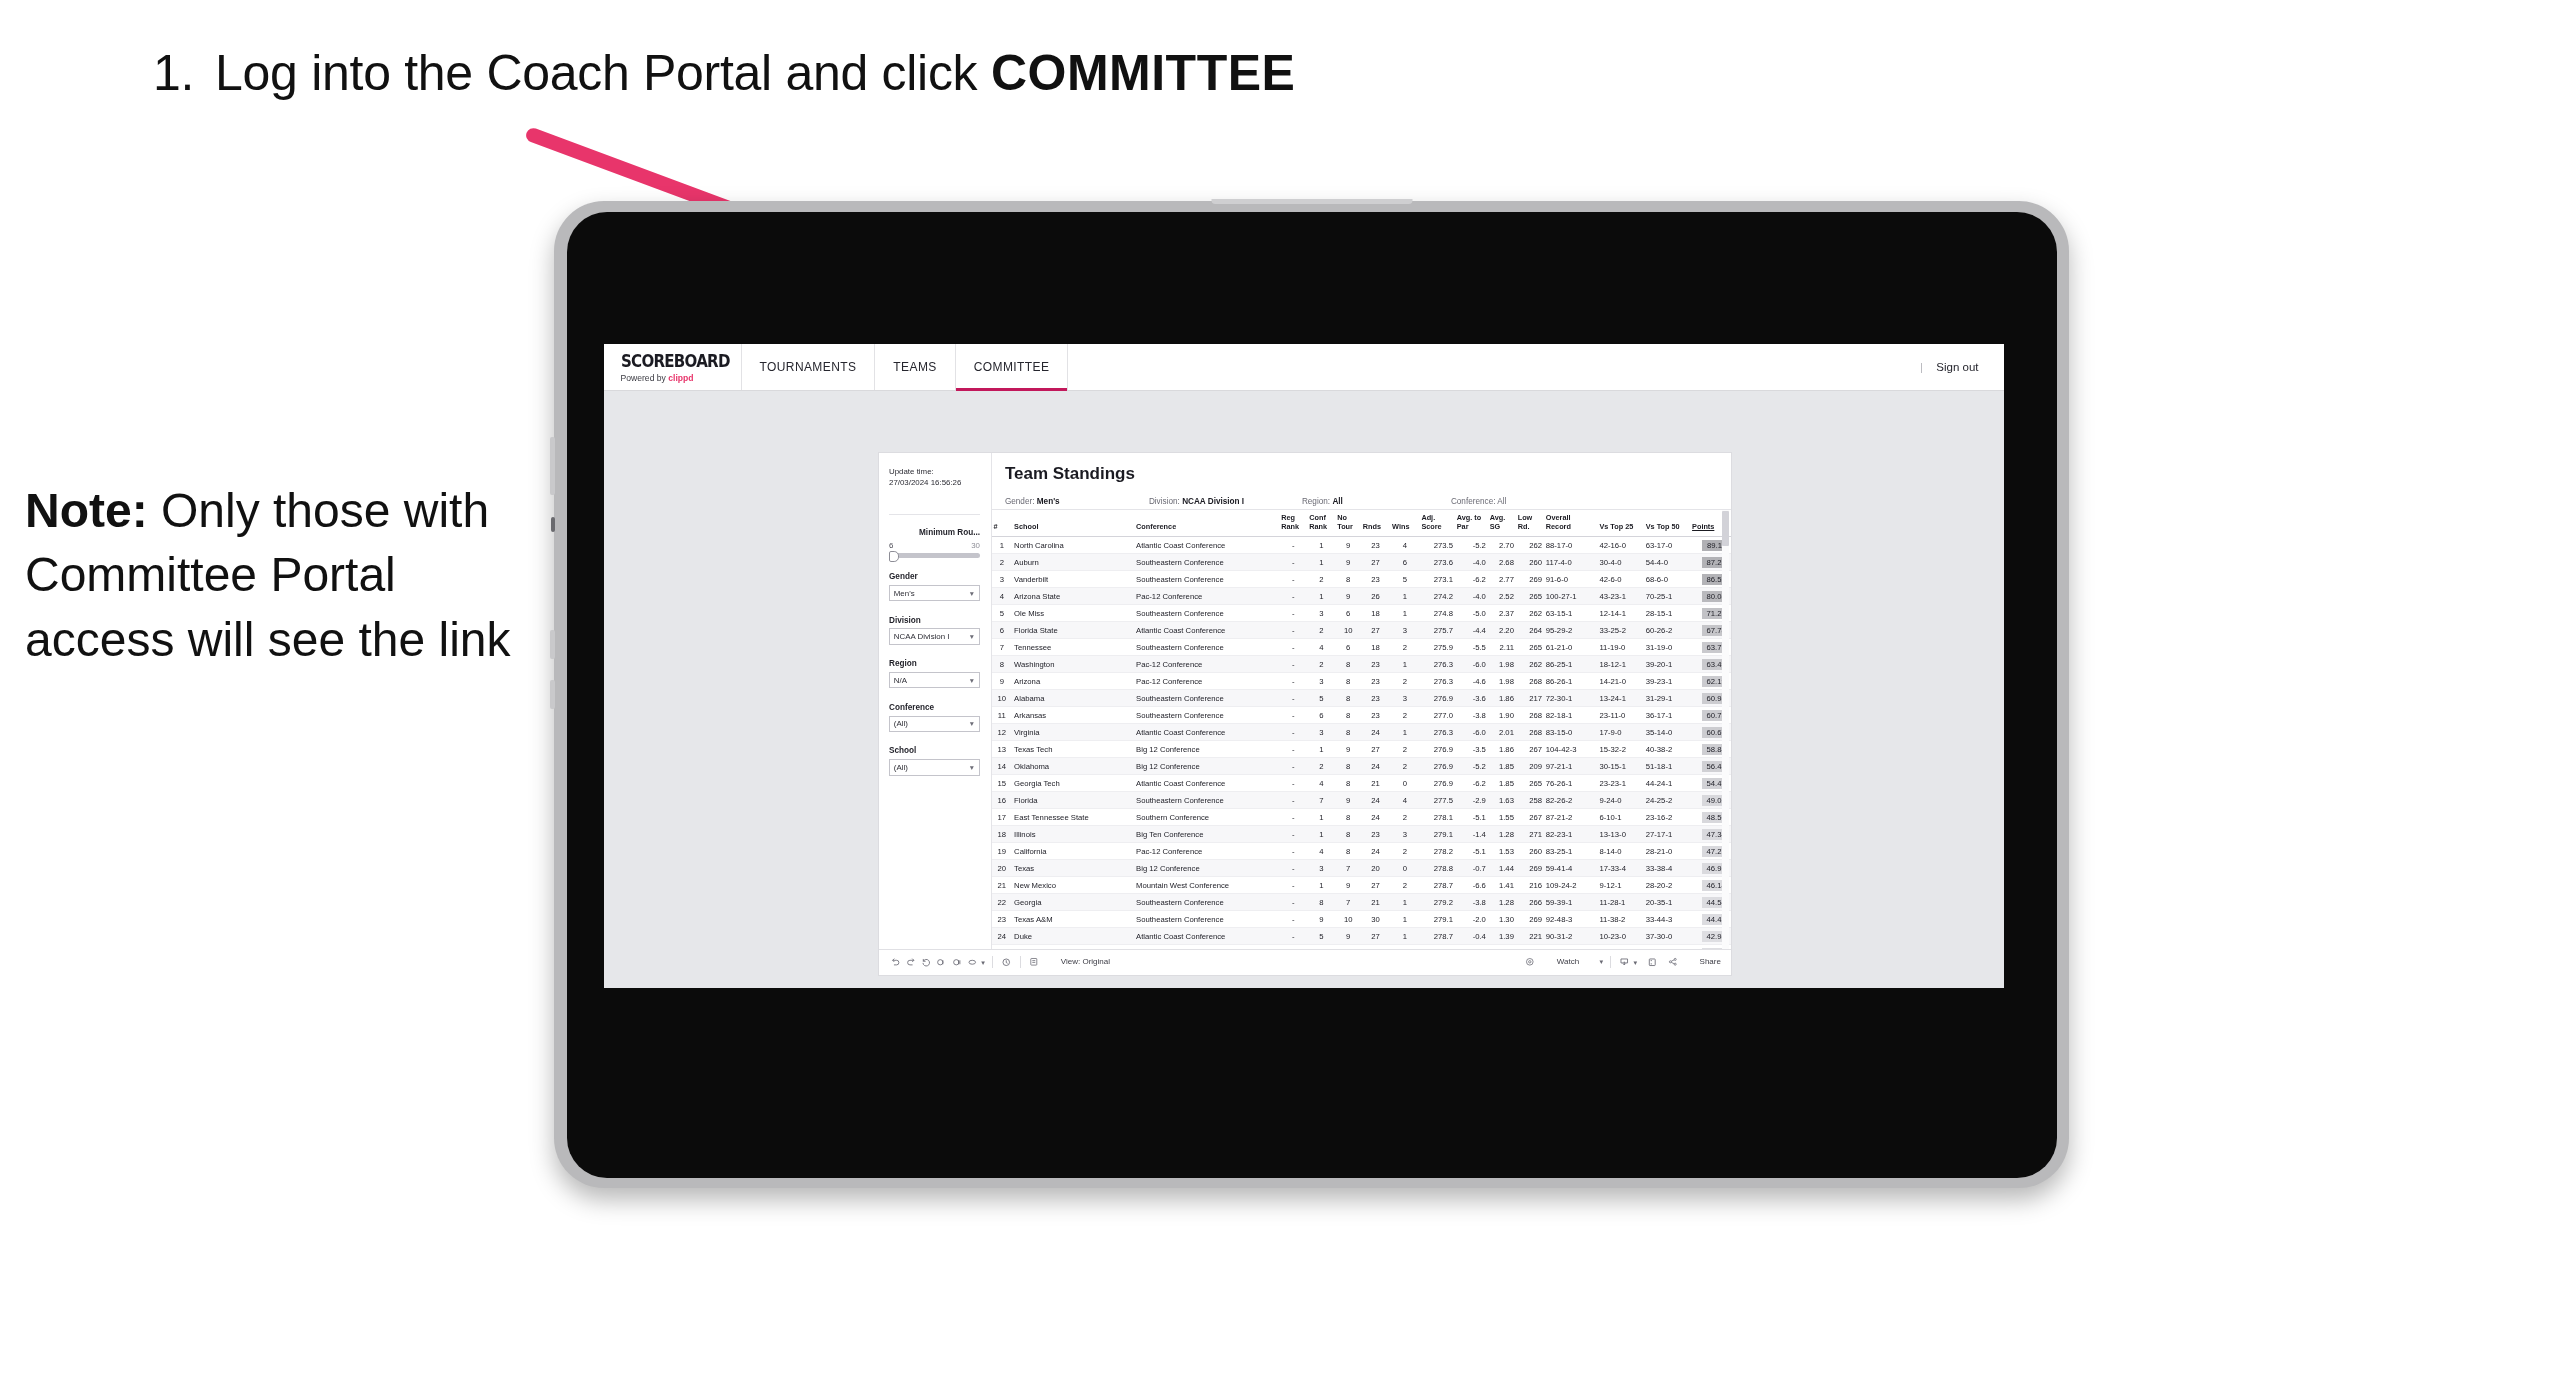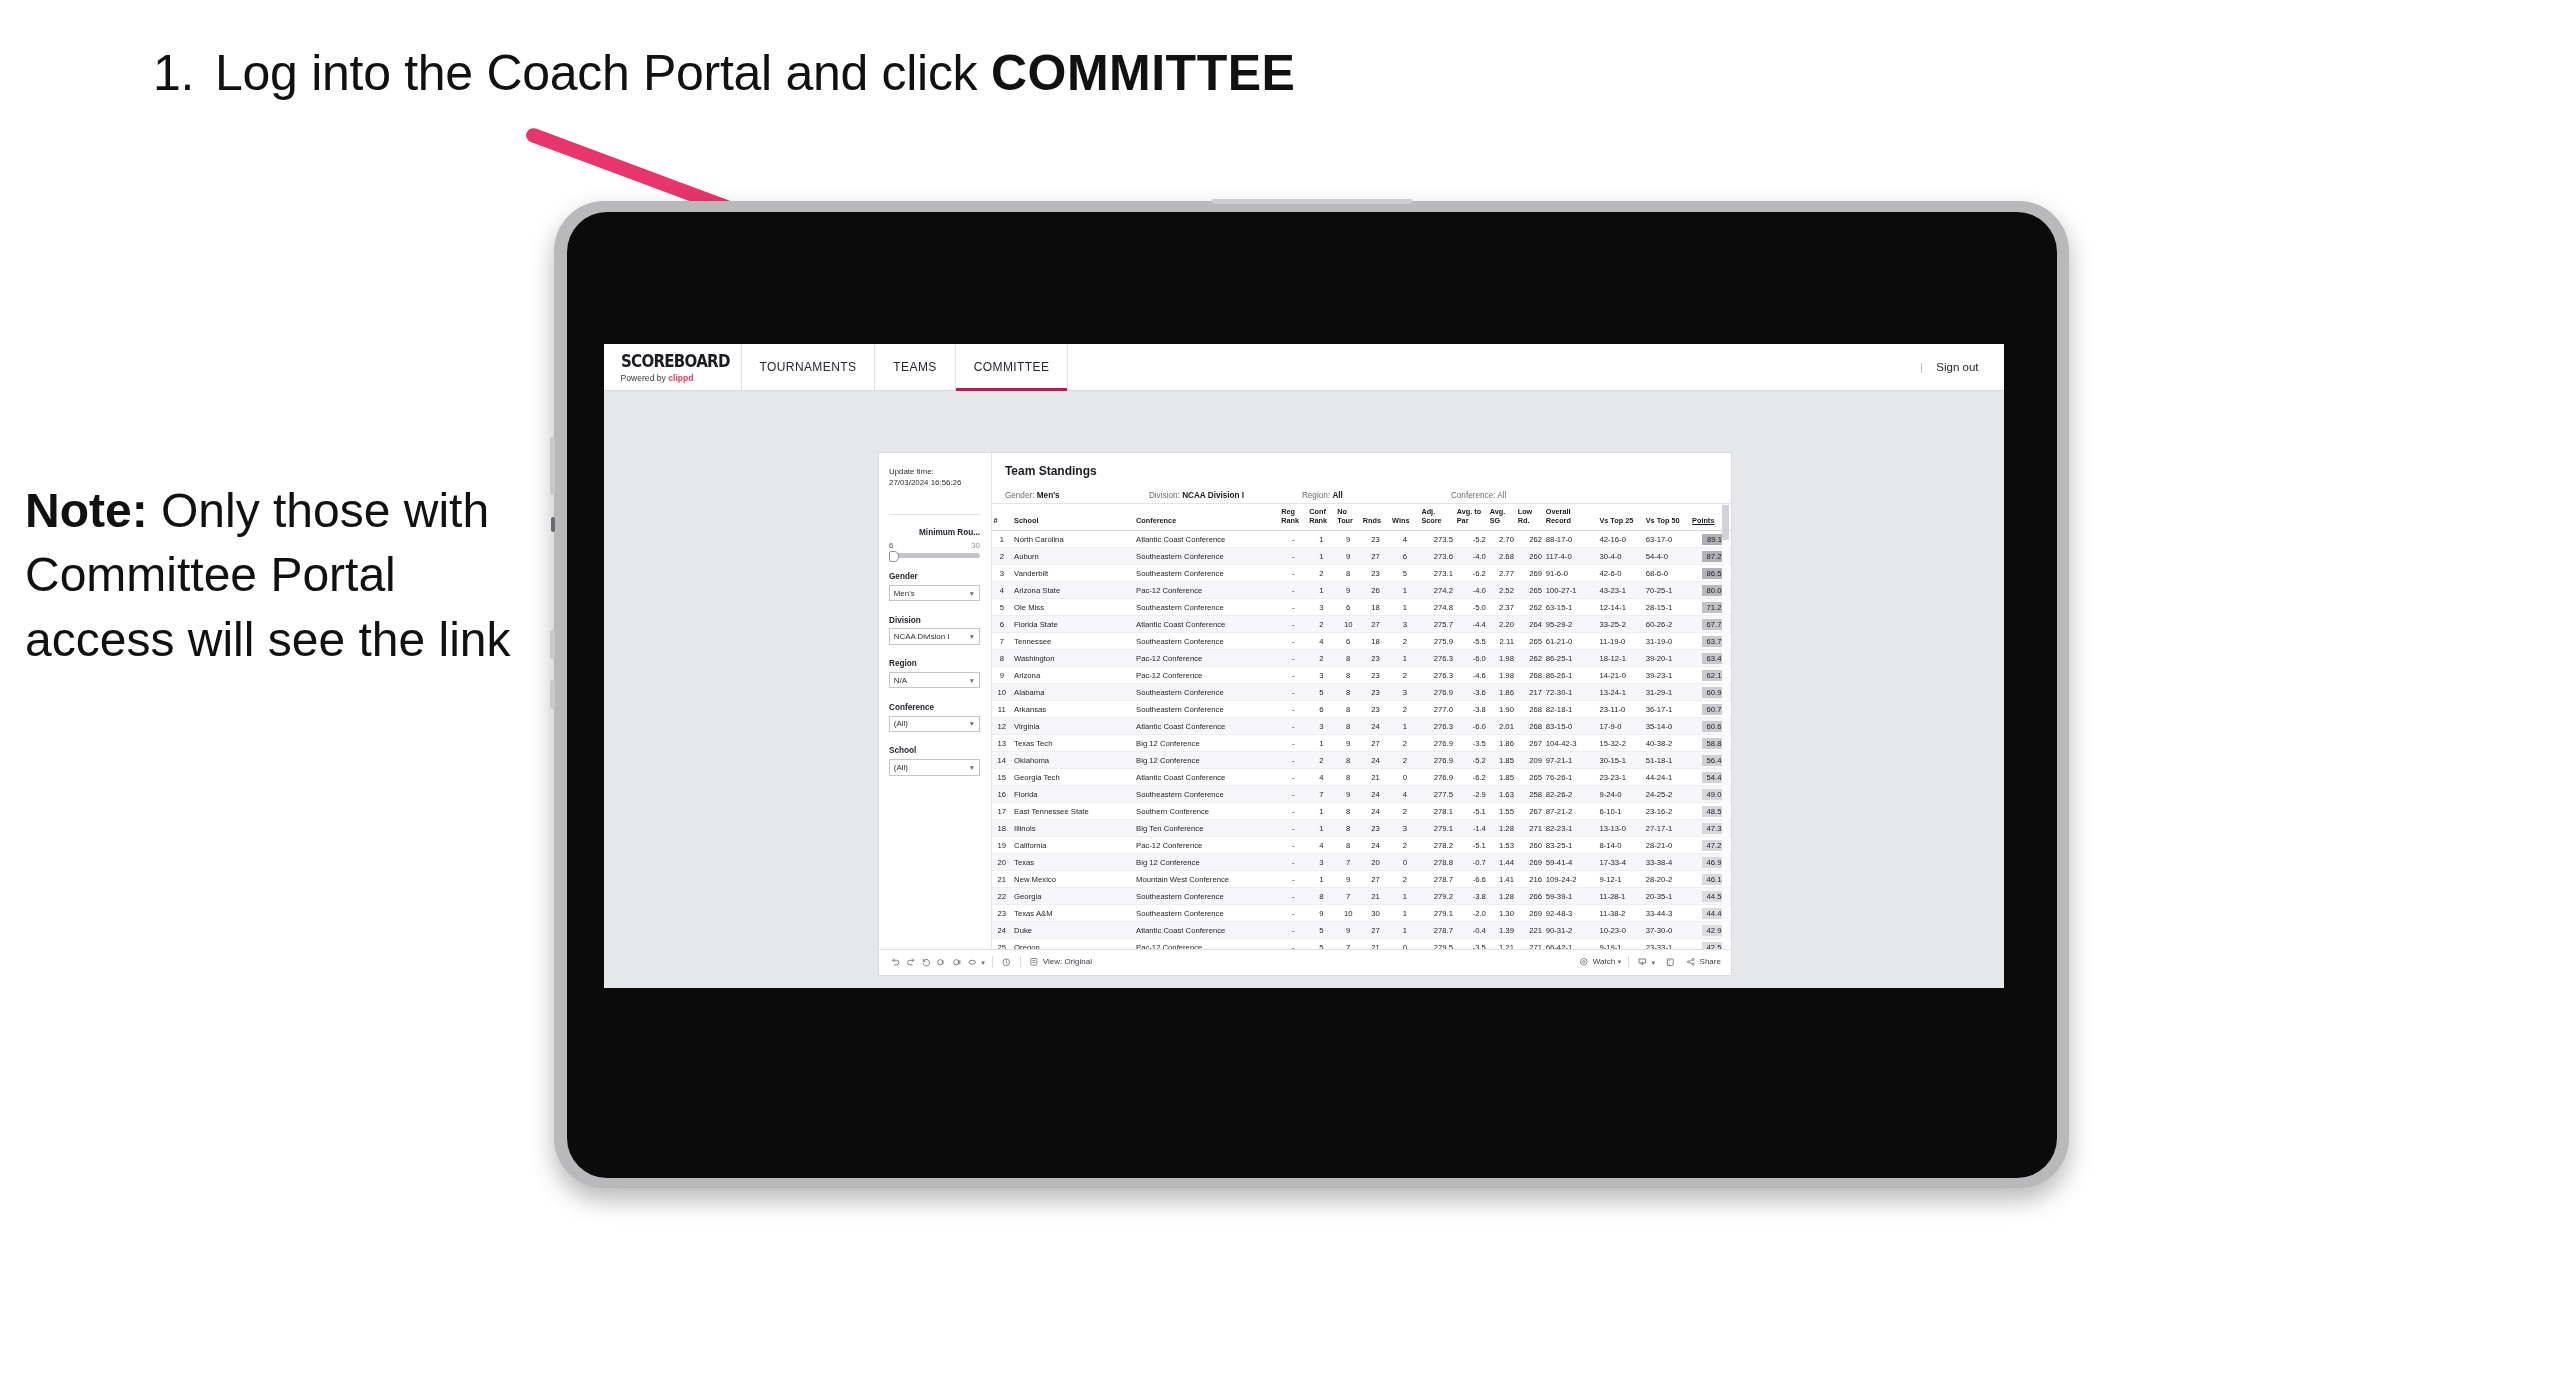--- a/index.html
+++ b/index.html
@@ -220,21 +220,21 @@
     justify-content:space-between;
     padding:0 3.8px;
     font-size:7.9px;color:#2c2c34;
     cursor:pointer;
   }
   .f-caret{font-size:6.7px;color:#6e6e78;}
 
   
   .viz-main{flex:1;display:flex;flex-direction:column;min-width:0;position:relative;}
   .viz-head{padding:11.5px 0 0 13.4px;}
-  .viz-title{font-size:12px;font-weight:bold;color:#1b1b22;}
+  .viz-title{font-size:17px;font-weight:bold;color:#1b1b22;}
   .viz-filters-row{
     display:flex;margin-top:12.5px;margin-bottom:3px;
     font-size:8.2px;color:#4b4b55;
   }
   .vf{margin-right:0;}
   .vf .k{color:#6a6a74;}
   .vf .v{color:#1b1b22;font-weight:bold;}
   .vf1{width:144px;}
   .vf2{width:153px;}
   .vf3{width:149px;}
@@ -316,21 +316,21 @@
     color:#3c3c45;
   }
   .tb-ic{
     width:15.3px;height:15.3px;
     display:flex;align-items:center;justify-content:center;
     color:#6a6a74;
     cursor:pointer;
   }
   .tb-sep{width:1px;height:11.5px;background:#dcdce0;margin:0 5.8px;}
   .tb-item{
-    display:flex;align-items:center;gap:1px;cursor:pointer;white-space:nowrap;
+    display:flex;align-items:center;gap:19px;cursor:pointer;white-space:nowrap;
   }
   .tb-spacer{flex:1;}
   .tb-caret{font-size:6.2px;color:#6a6a74;}
 </style>
 </head>
 <body>
 
 <div class="step-heading">
   <span class="num">1.</span><span>Log into the Coach Portal and click</span>
   <span class="strong">COMMITTEE</span>

